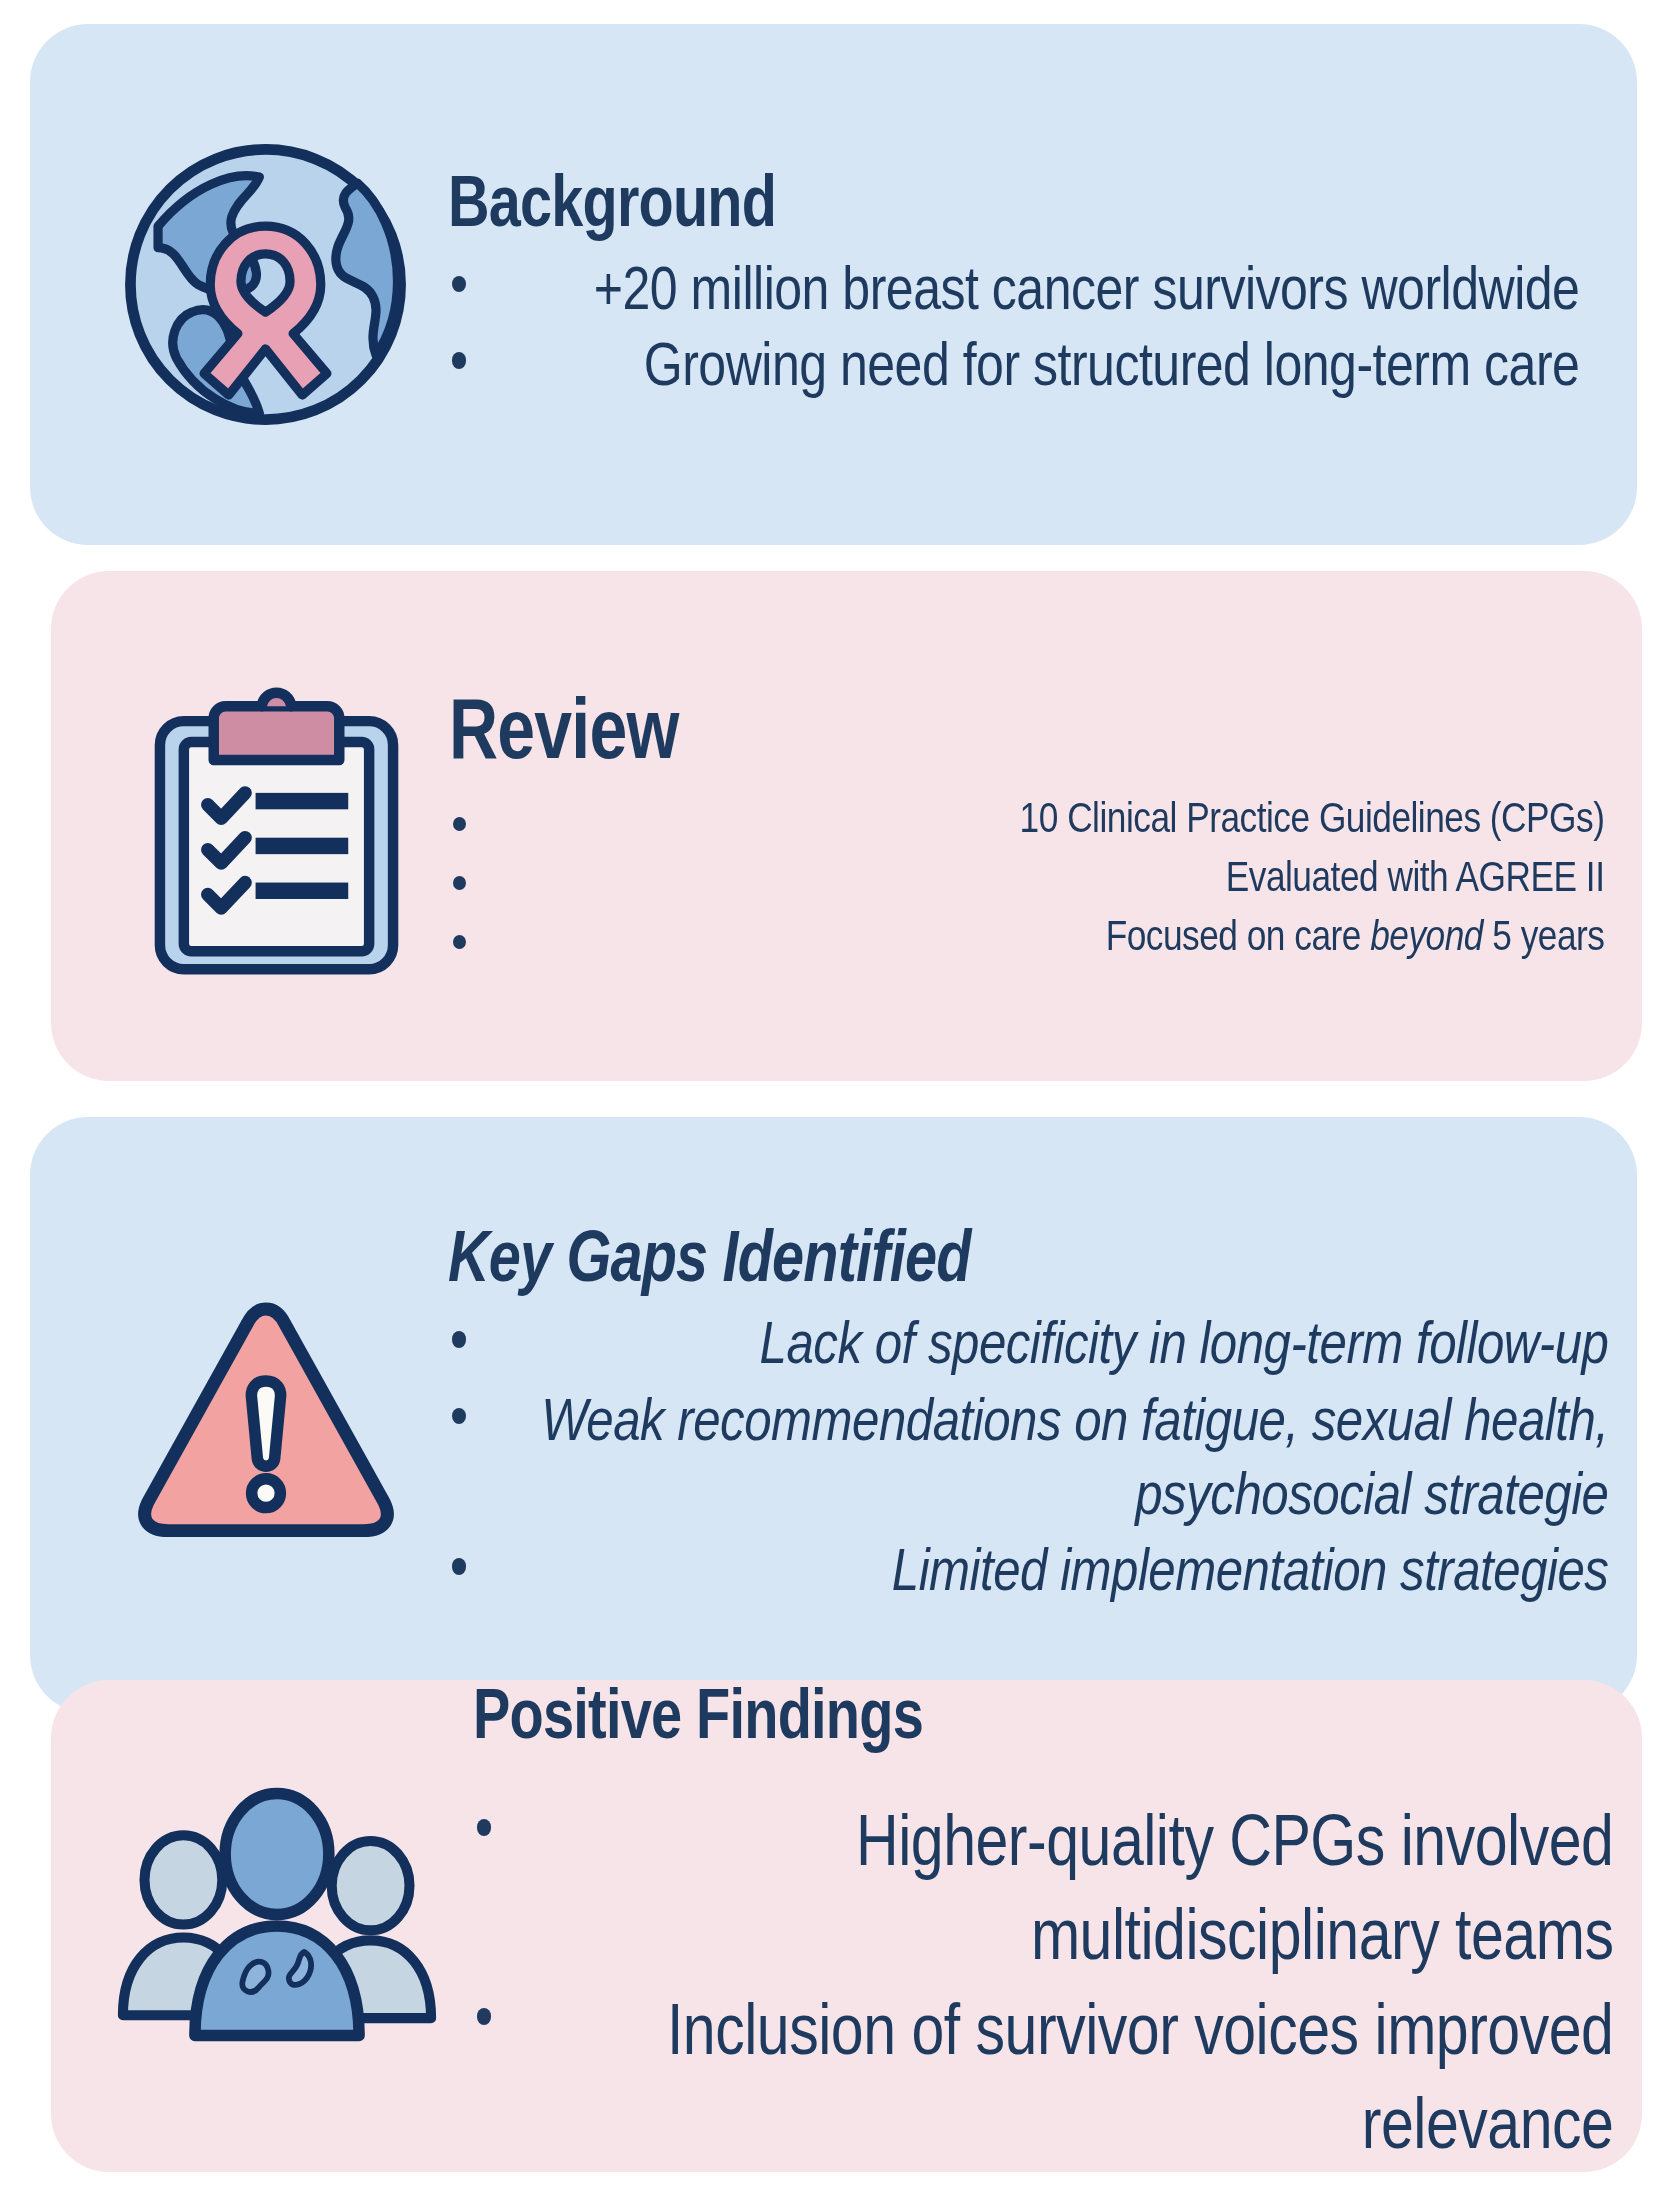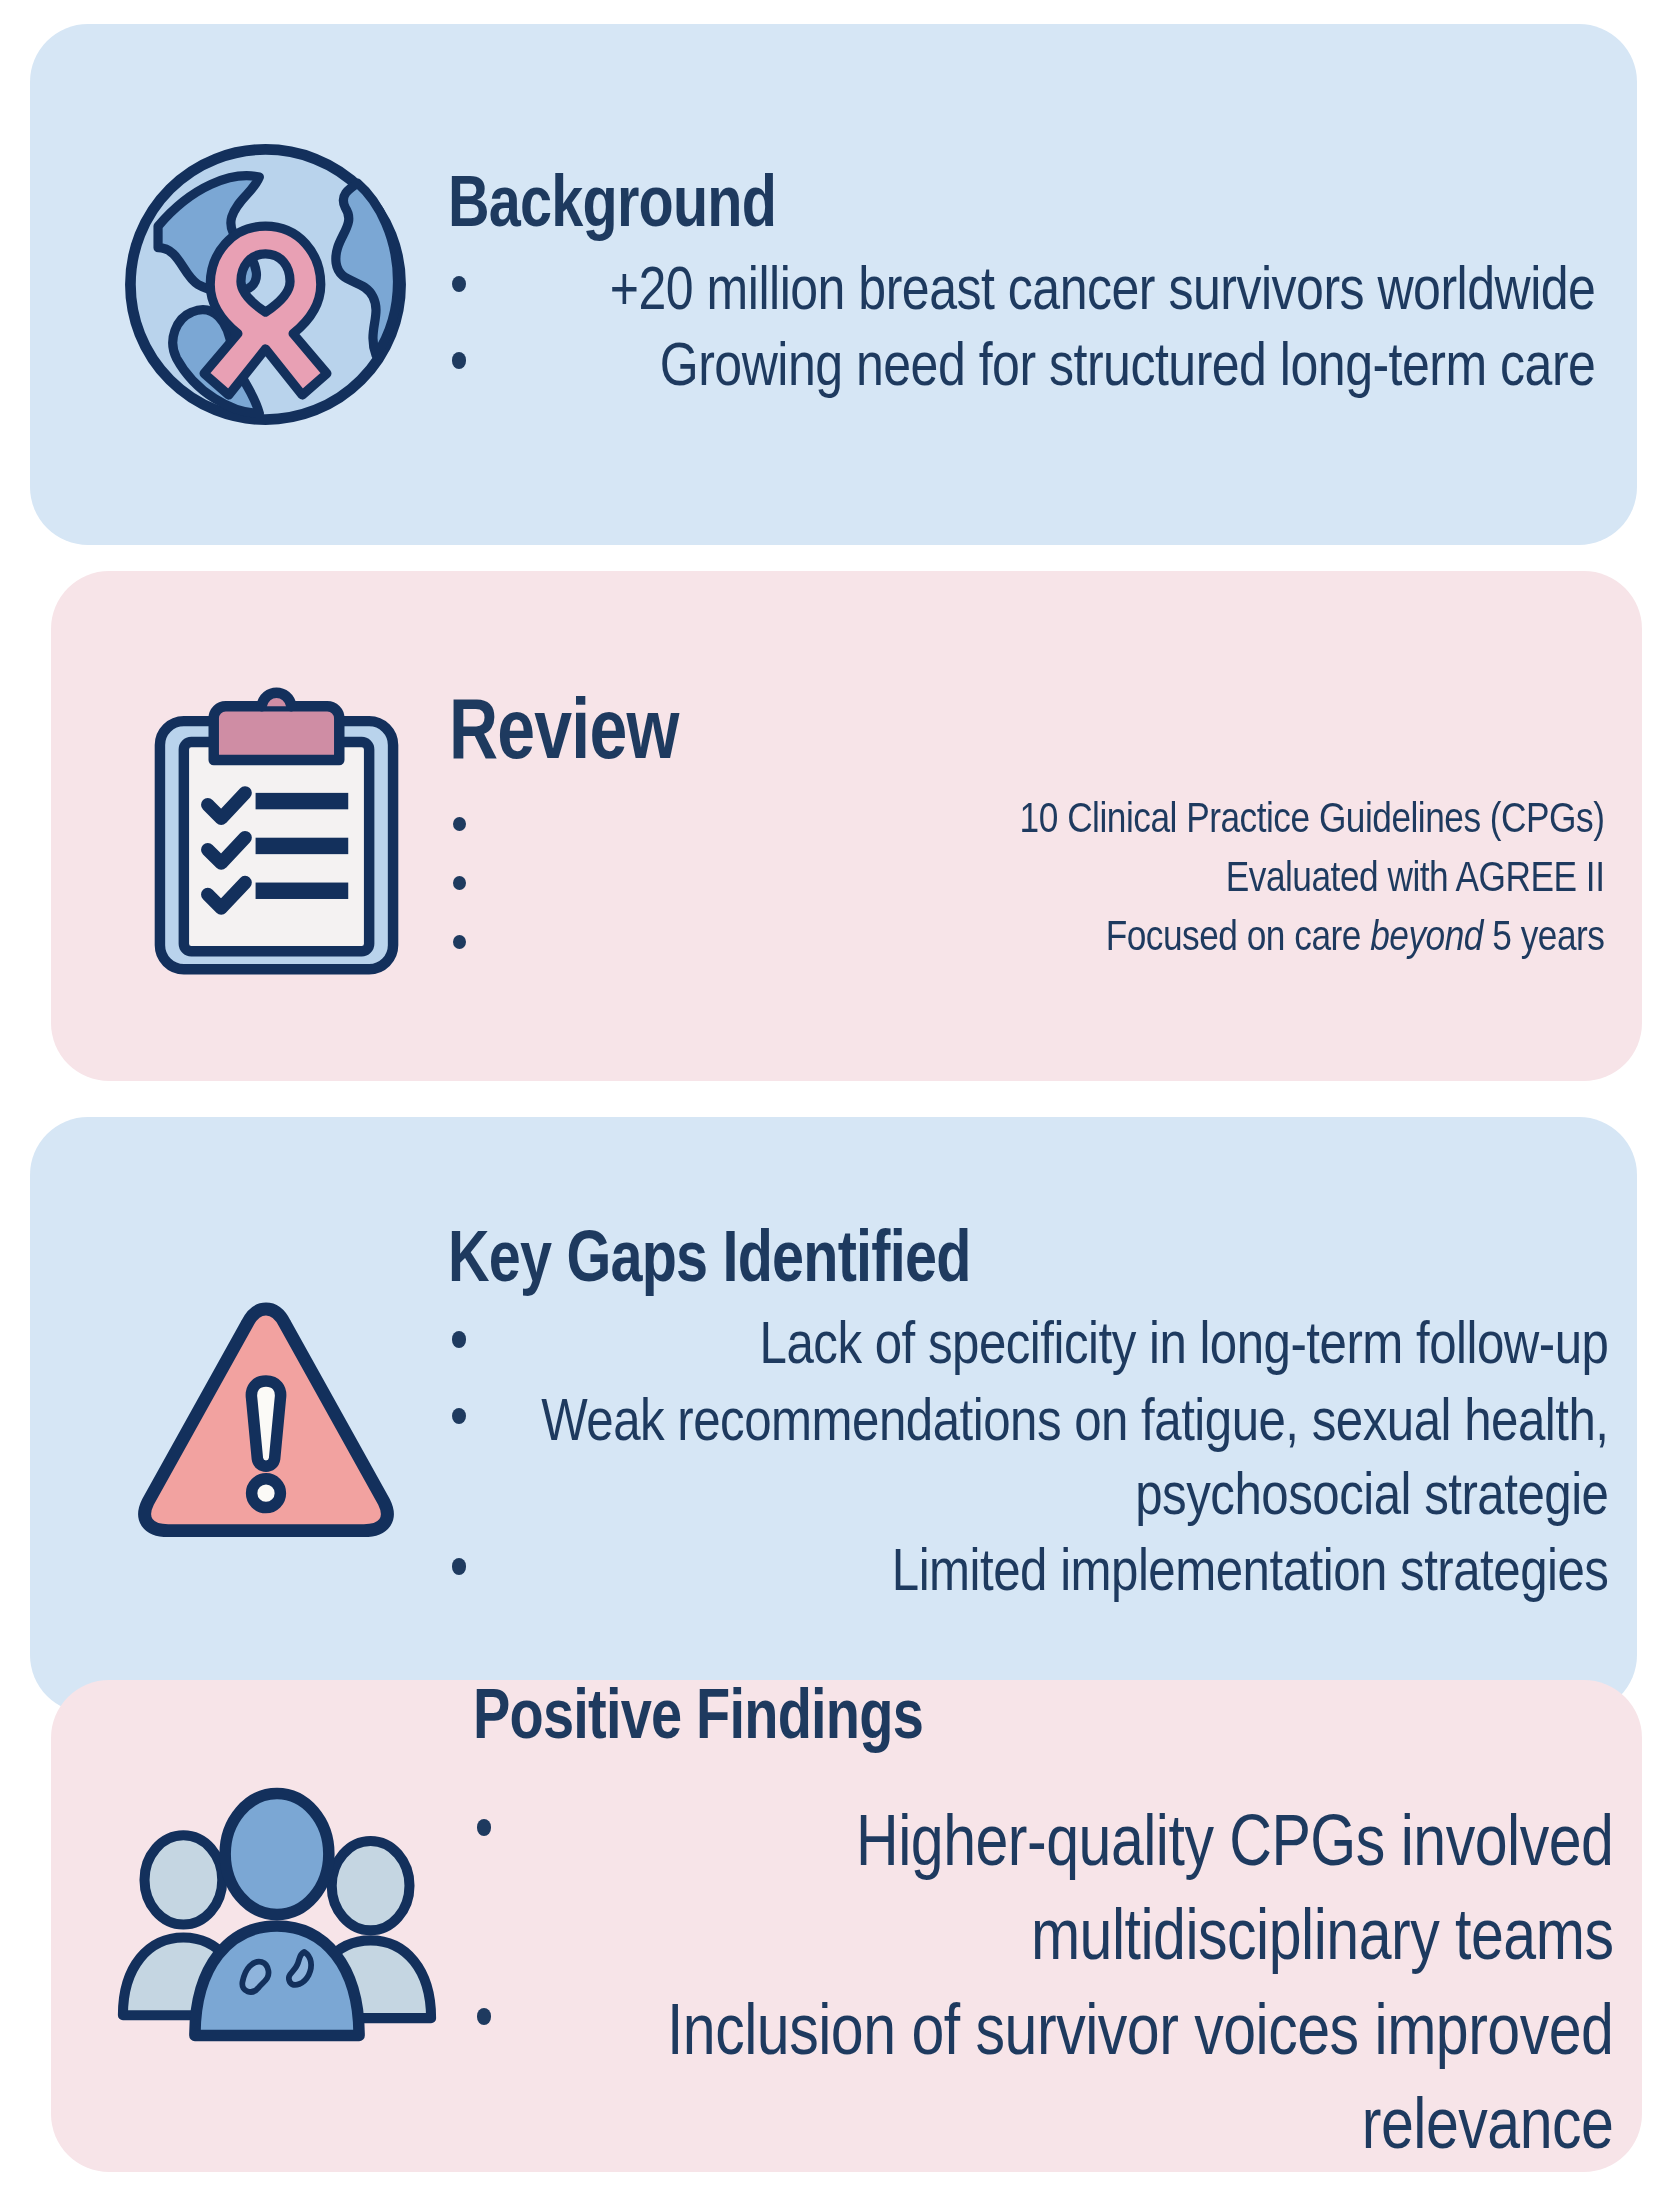--- a/index.html
+++ b/index.html
@@ -71,29 +71,29 @@
     top:25px;
     width:14.4px;height:16.3px;
     border-radius:50%;
     background:#1e3a5f;
   }
   em{font-style:italic;}
 
   
   #card-background{left:30px;  top:24px;   width:1607px; height:521px;}
   #card-review    {left:51px; top:571px; width:1591px; height:510px;}
-  #card-gaps      {left:30px;  top:1117px; width:1607px; height:596px;}
+  #card-gaps      {left:30px;  top:1117px; width:1607px; height:596px;font-style:italic;}
   #card-positive  {left:51px; top:1680px; width:1591px; height:492px;}
 
   #card-background .icon-wrap{width:365px;margin-left:53px;}
   #card-review     .icon-wrap{width:345px;margin-left:53px;}
   #card-gaps       .icon-wrap{width:365px;margin-left:53px;}
   #card-positive   .icon-wrap{width:393px;margin-left:29px;}
 
-  #card-background .content{padding-right:42px;}
+  #card-background .content{padding-right:58px;}
   #card-review     .content{padding-right:38px;}
   #card-gaps       .content{padding-right:29px;}
   #card-positive   .content{padding-right:29px;gap:31px;}
 
   #card-review .card-title{font-size:85px;margin-bottom:16.3px;}
   #card-review .bullets li{font-size:43px;line-height:1.33;}
   #card-review .bullets li::before{top:28px;width:13.4px;height:14.4px;}
 
   #card-gaps .bullets li{font-size:60px;line-height:1.24;}
   #card-positive .bullets li{font-size:72px;line-height:1.30;}

